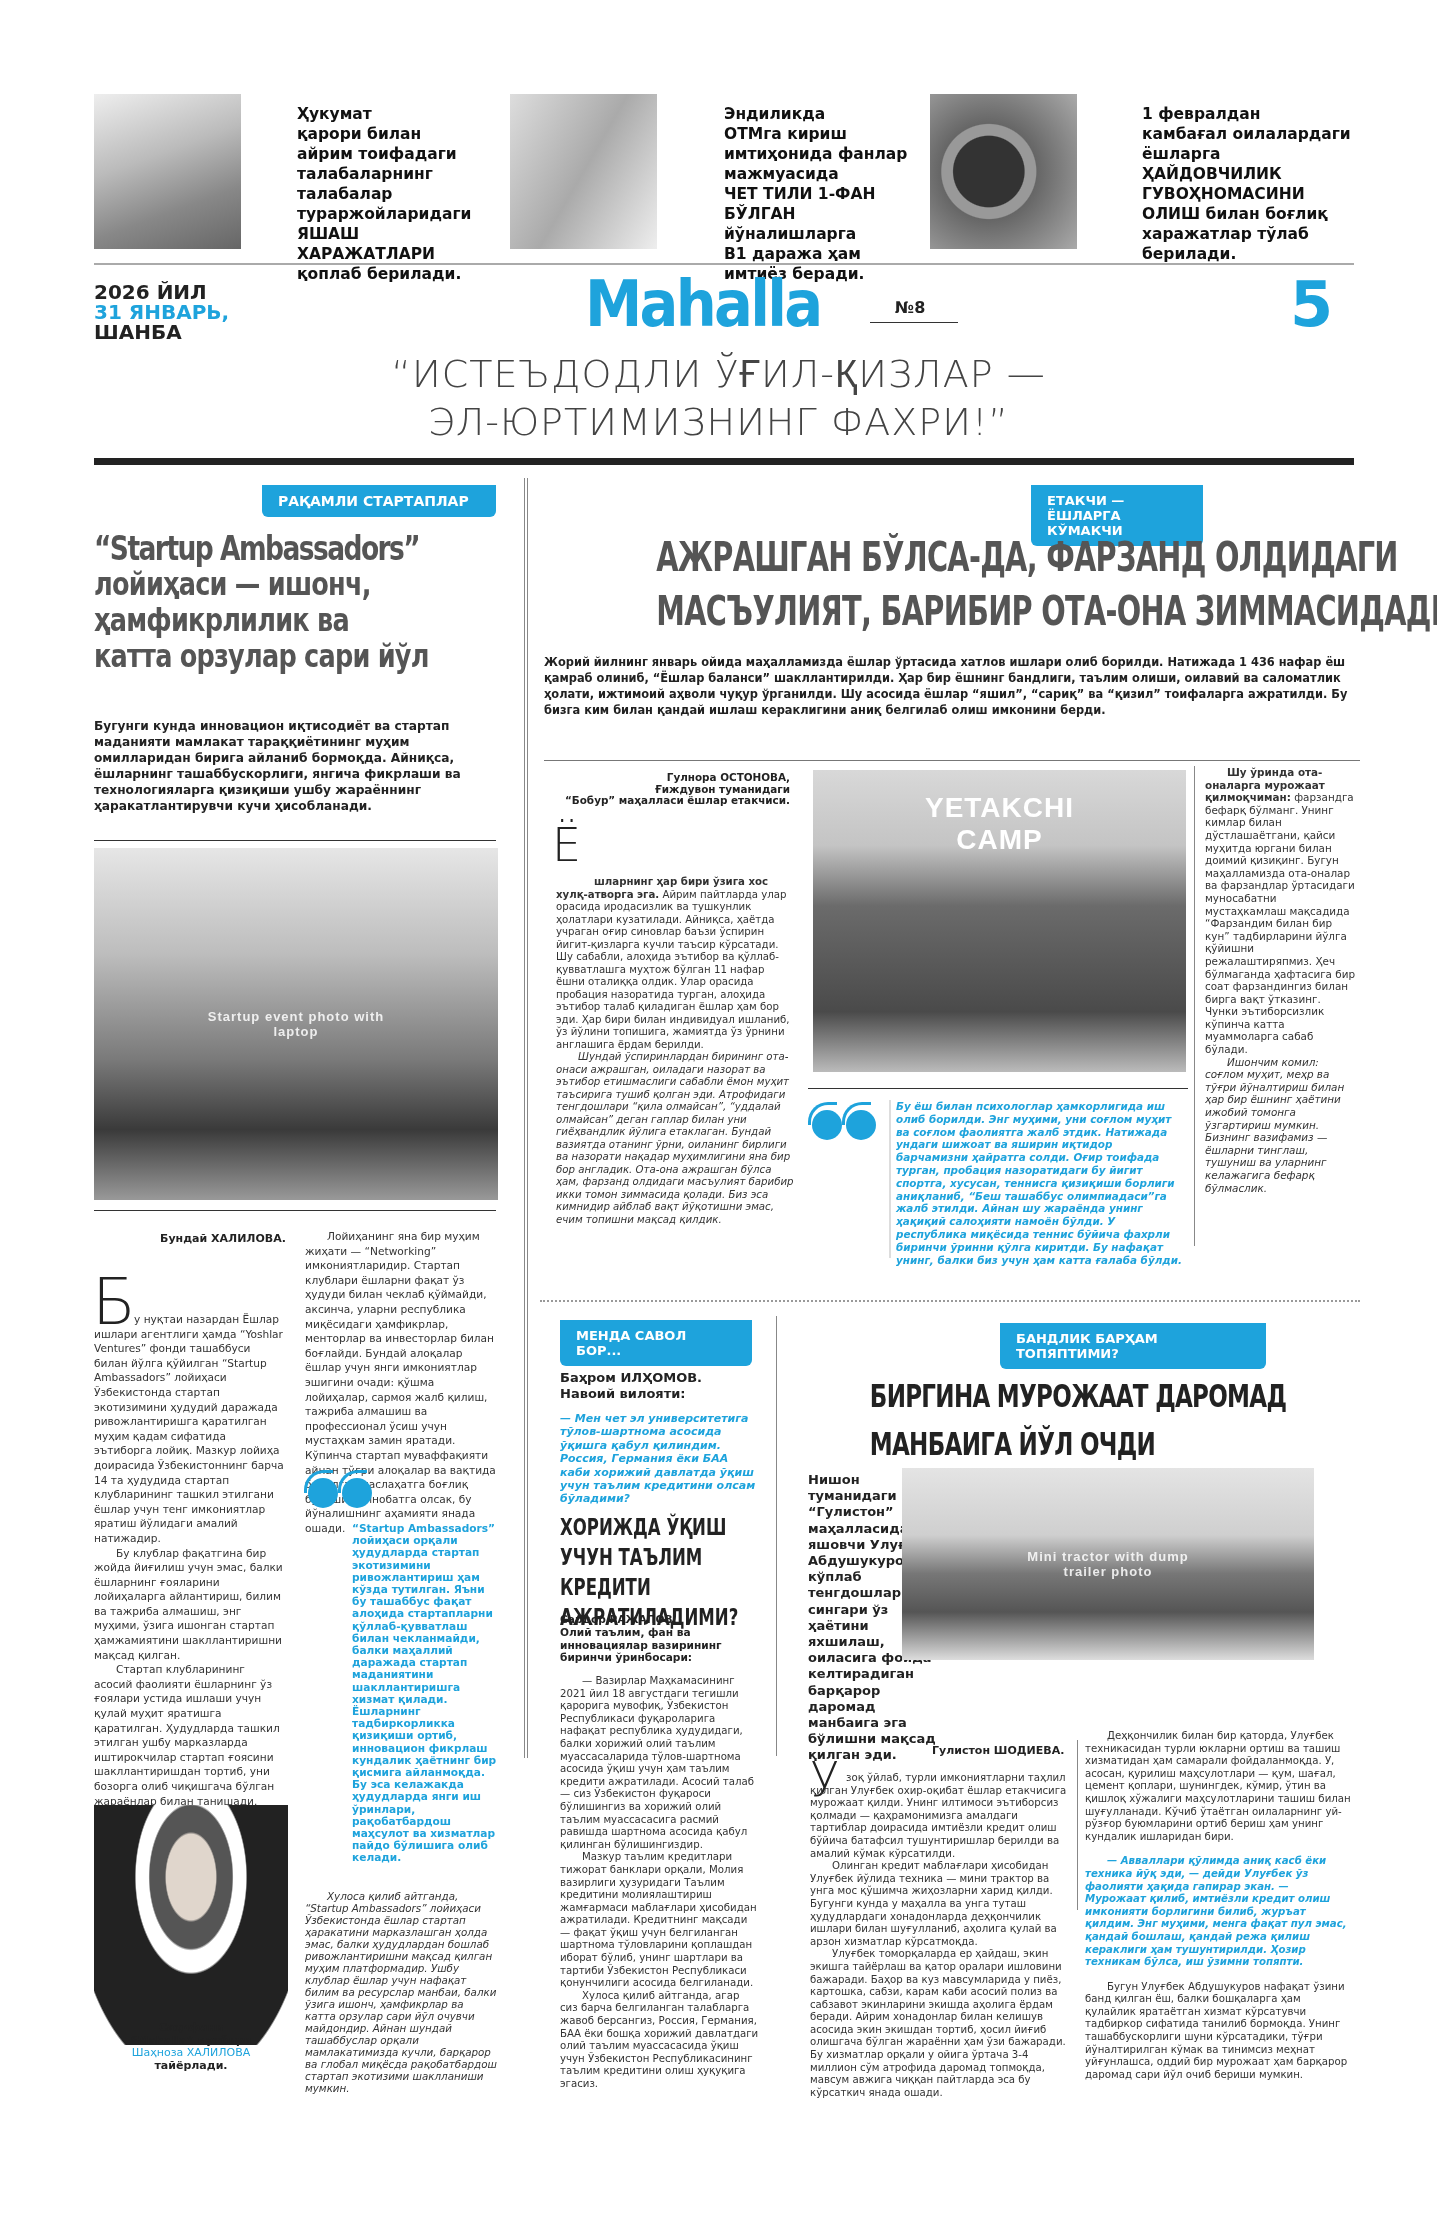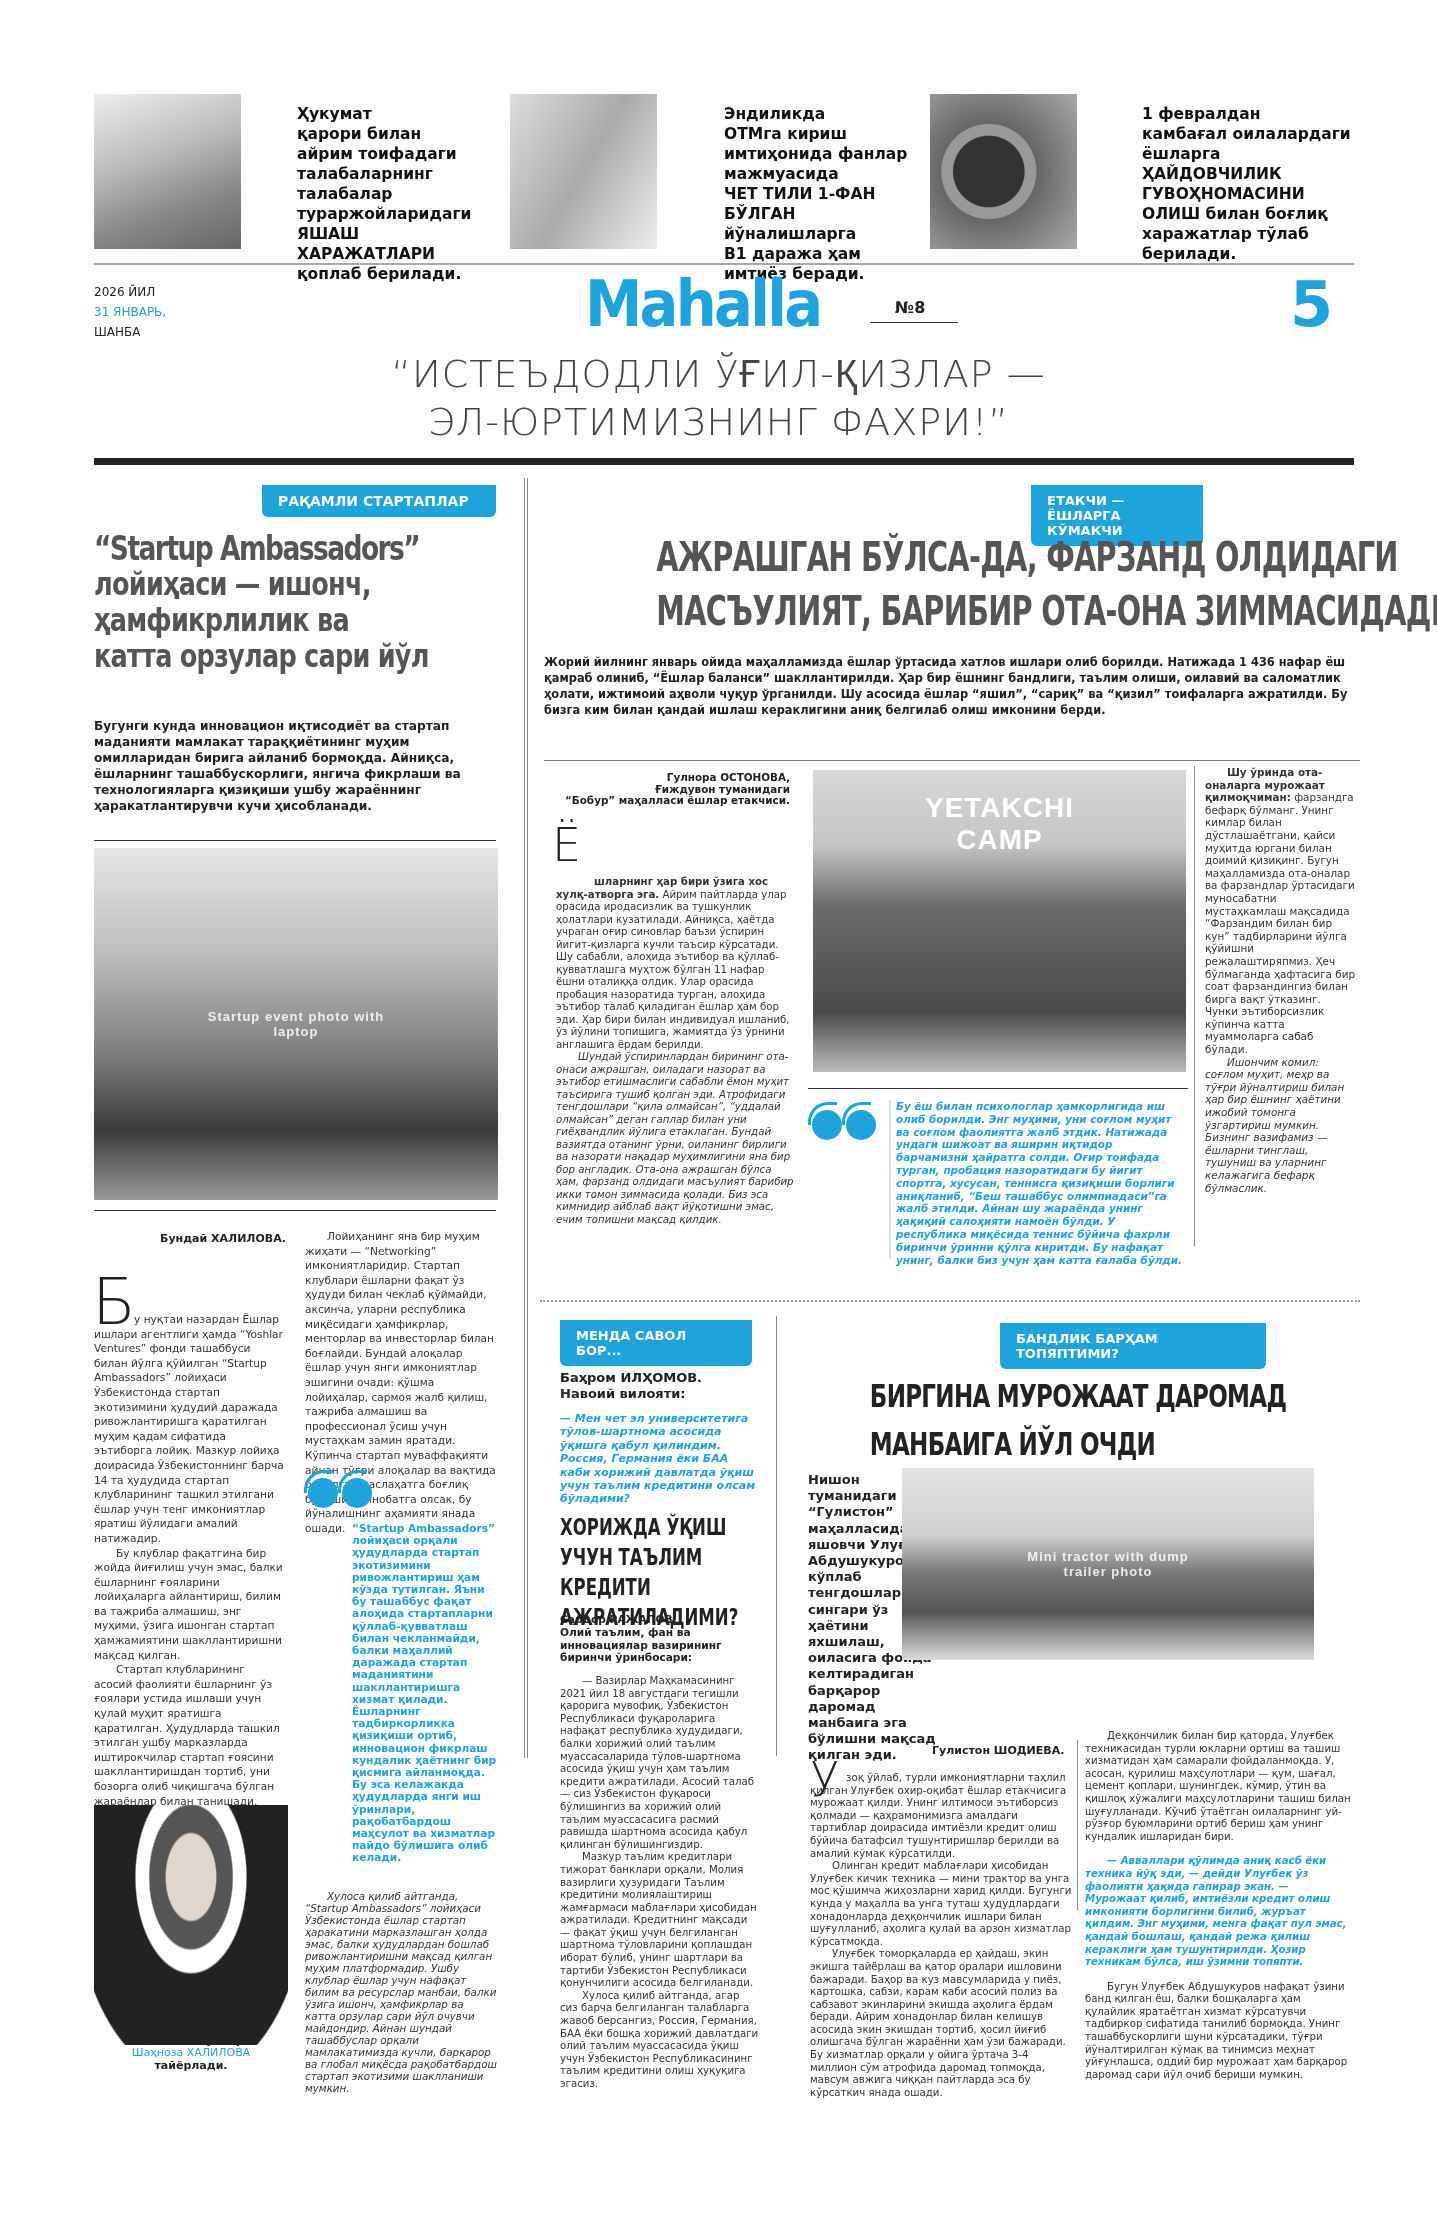--- a/index.html
+++ b/index.html
@@ -50,21 +50,21 @@
 камбағал оилалардаги
 ёшларга
 ҲАЙДОВЧИЛИК
 ГУВОҲНОМАСИНИ
 ОЛИШ билан боғлиқ
 харажатлар тўлаб
 берилади.</div>
 
 <div class="rule" style="left:94px;top:263px;width:1260px;height:2px;background:#aaa"></div>
 
-<div class="abs" style="left:94px;top:282px;font-family:'DejaVu Sans',sans-serif;font-weight:normal;font-size:12px;line-height:20px">
+<div class="abs" style="left:94px;top:282px;font-family:'DejaVu Sans',sans-serif;font-weight:bold;font-size:20px;line-height:20px">
   <div>2026 ЙИЛ</div>
   <div class="blue">31 ЯНВАРЬ,</div>
   <div>ШАНБА</div>
 </div>
 <div class="abs blue" style="left:585px;top:268px;font-family:'DejaVu Sans',sans-serif;font-weight:bold;font-size:64px;letter-spacing:-3px;transform:scaleX(0.9);transform-origin:left top;line-height:72px">Mahalla</div>
 <div class="abs" style="left:895px;top:298px;font-family:'DejaVu Sans',sans-serif;font-weight:bold;font-size:16px">№8</div>
 <div class="rule" style="left:870px;top:322px;width:88px;height:1px"></div>
 <div class="abs blue" style="left:1290px;top:272px;font-family:'DejaVu Sans',sans-serif;font-weight:bold;font-size:62px;line-height:66px">5</div>
 <div class="abs" style="left:0;width:1437px;top:350px;text-align:center;font-family:'DejaVu Sans',sans-serif;font-weight:200;font-size:38px;line-height:48px;color:#444;letter-spacing:1px">
   <div>“ИСТЕЪДОДЛИ ЎҒИЛ-ҚИЗЛАР —</div>
@@ -180,20 +180,20 @@
 <div class="abs" style="left:808px;top:1472px;width:135px;font-family:'DejaVu Sans',sans-serif;font-weight:bold;font-size:13px;line-height:16.2px;color:#222">Нишон туманидаги “Гулистон” маҳалласида яшовчи Улуғбек Абдушукуров кўплаб тенгдошлари сингари ўз ҳаётини яхшилаш, оиласига фойда келтирадиган барқарор даромад манбаига эга бўлишни мақсад қилган эди.</div>
 <div class="vline" style="left:937px;top:1470px;height:190px"></div>
 <div class="photo" style="left:902px;top:1468px;width:412px;height:192px;background:linear-gradient(180deg,#e4e4e4 0%,#cfcfcf 35%,#777 55%,#555 75%,#ddd 100%)">
   <div class="ph-label">Mini tractor with dump trailer photo</div>
 </div>
 <div class="byline" style="left:932px;top:1744px">Гулистон ШОДИЕВА.</div>
 <div class="vline" style="left:1077px;top:1740px;height:170px"></div>
 <div class="dropcap" style="left:810px;top:1755px;font-size:48px">У</div>
 <div class="body-text" style="left:810px;top:1772px;width:262px;font-size:10.2px;line-height:12.6px">
   <p style="text-indent:36px">зоқ ўйлаб, турли имкониятларни таҳлил қилган Улуғбек охир-оқибат ёшлар етакчисига мурожаат қилди. Унинг илтимоси эътиборсиз қолмади — қаҳрамонимизга амалдаги тартиблар доирасида имтиёзли кредит олиш бўйича батафсил тушунтиришлар берилди ва амалий кўмак кўрсатилди.</p>
-  <p>Олинган кредит маблағлари ҳисобидан Улуғбек кичик техника — мини трактор ва унга мос қўшимча жиҳозларни харид қилди. Бугунги кунда у маҳалла ва унга туташ ҳудудлардаги хонадонларда деҳқончилик ишлари билан шуғулланиб, аҳолига қулай ва арзон хизматлар кўрсатмоқда.</p>
+  <p>Олинган кредит маблағлари ҳисобидан Улуғбек йўлида техника — мини трактор ва унга мос қўшимча жиҳозларни харид қилди. Бугунги кунда у маҳалла ва унга туташ ҳудудлардаги хонадонларда деҳқончилик ишлари билан шуғулланиб, аҳолига қулай ва арзон хизматлар кўрсатмоқда.</p>
   <p>Улуғбек томорқаларда ер ҳайдаш, экин экишга тайёрлаш ва қатор оралари ишловини бажаради. Баҳор ва куз мавсумларида у пиёз, картошка, сабзи, карам каби асосий полиз ва сабзавот экинларини экишда аҳолига ёрдам беради. Айрим хонадонлар билан келишув асосида экин экишдан тортиб, ҳосил йиғиб олишгача бўлган жараённи ҳам ўзи бажаради. Бу хизматлар орқали у ойига ўртача 3-4 миллион сўм атрофида даромад топмоқда, мавсум авжига чиққан пайтларда эса бу кўрсаткич янада ошади.</p>
 </div>
 <div class="body-text" style="left:1085px;top:1730px;width:268px;font-size:10.2px;line-height:12.6px">
   <p>Деҳқончилик билан бир қаторда, Улуғбек техникасидан турли юкларни ортиш ва ташиш хизматидан ҳам самарали фойдаланмоқда. У, асосан, қурилиш маҳсулотлари — қум, шағал, цемент қоплари, шунингдек, кўмир, ўтин ва қишлоқ хўжалиги маҳсулотларини ташиш билан шуғулланади. Кўчиб ўтаётган оилаларнинг уй-рўзғор буюмларини ортиб бериш ҳам унинг кундалик ишларидан бири.</p>
   <p class="quote-blue" style="position:static;margin:12px 0;text-indent:22px;font-size:10.2px;line-height:12.6px">— Авваллари қўлимда аниқ касб ёки техника йўқ эди, — дейди Улуғбек ўз фаолияти ҳақида гапирар экан. — Мурожаат қилиб, имтиёзли кредит олиш имконияти борлигини билиб, журъат қилдим. Энг муҳими, менга фақат пул эмас, қандай бошлаш, қандай режа қилиш кераклиги ҳам тушунтирилди. Ҳозир техникам бўлса, иш ўзимни топяпти.</p>
   <p>Бугун Улуғбек Абдушукуров нафақат ўзини банд қилган ёш, балки бошқаларга ҳам қулайлик яратаётган хизмат кўрсатувчи тадбиркор сифатида танилиб бормоқда. Унинг ташаббускорлиги шуни кўрсатадики, тўғри йўналтирилган кўмак ва тинимсиз меҳнат уйғунлашса, оддий бир мурожаат ҳам барқарор даромад сари йўл очиб бериши мумкин.</p>
 </div>
 
 </body></html>

